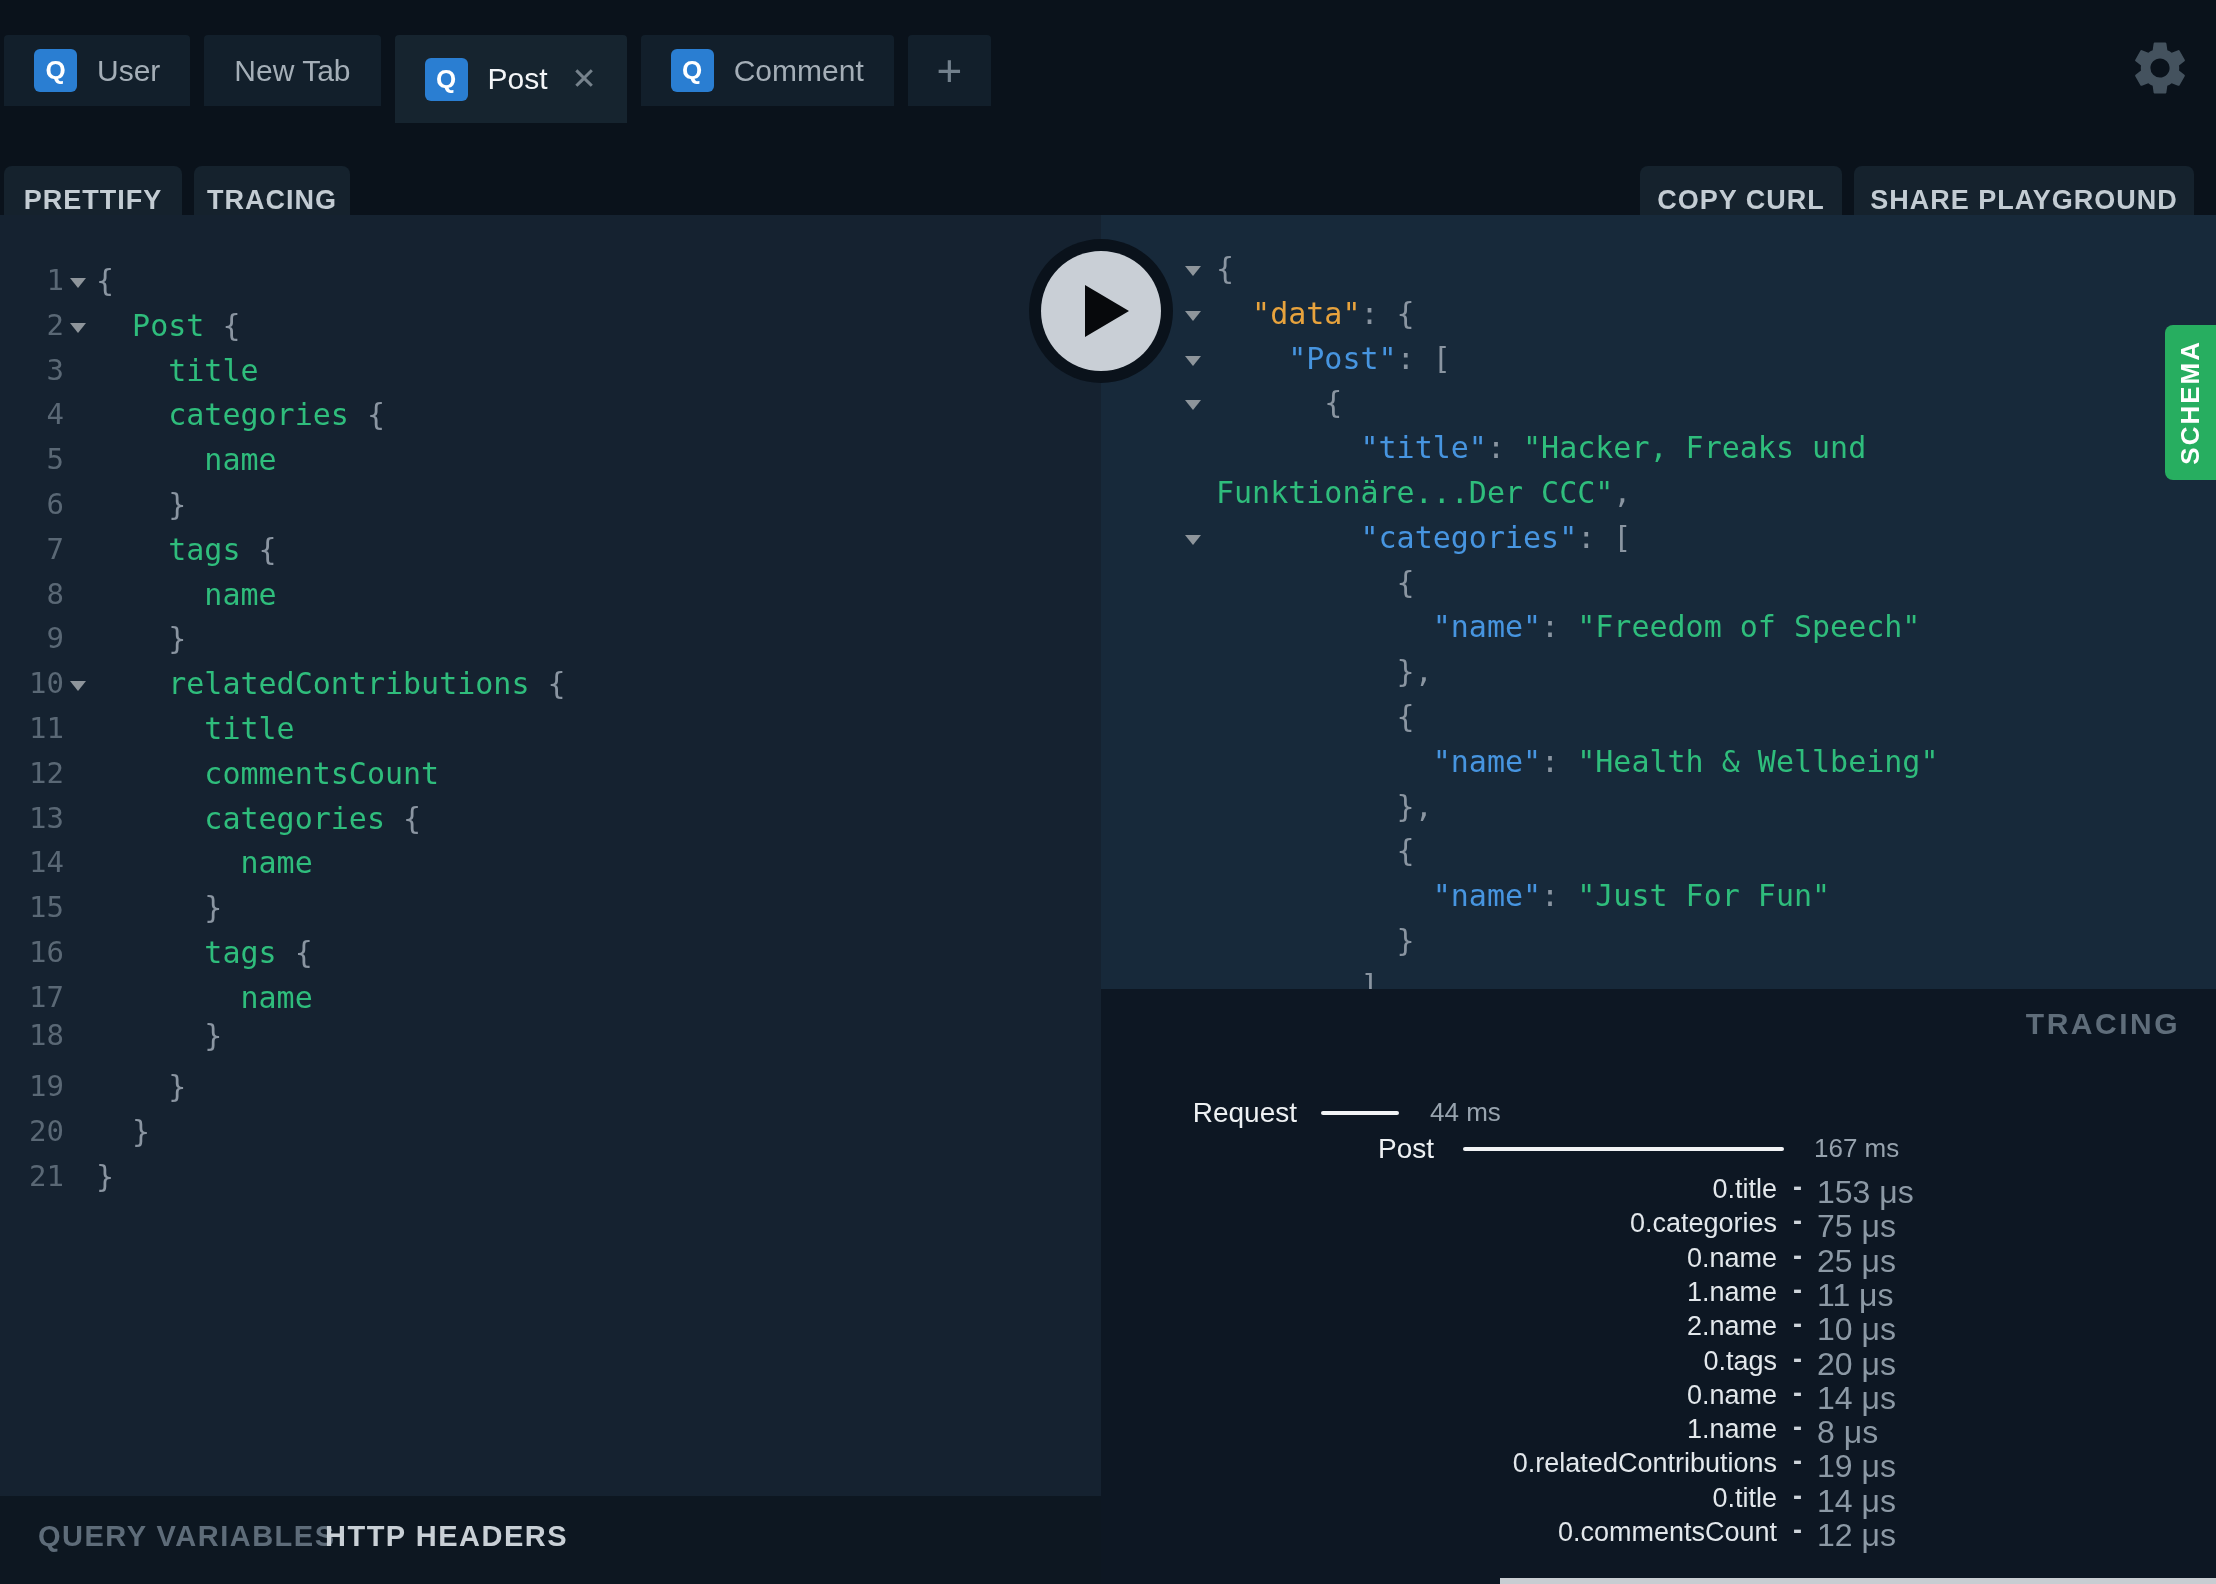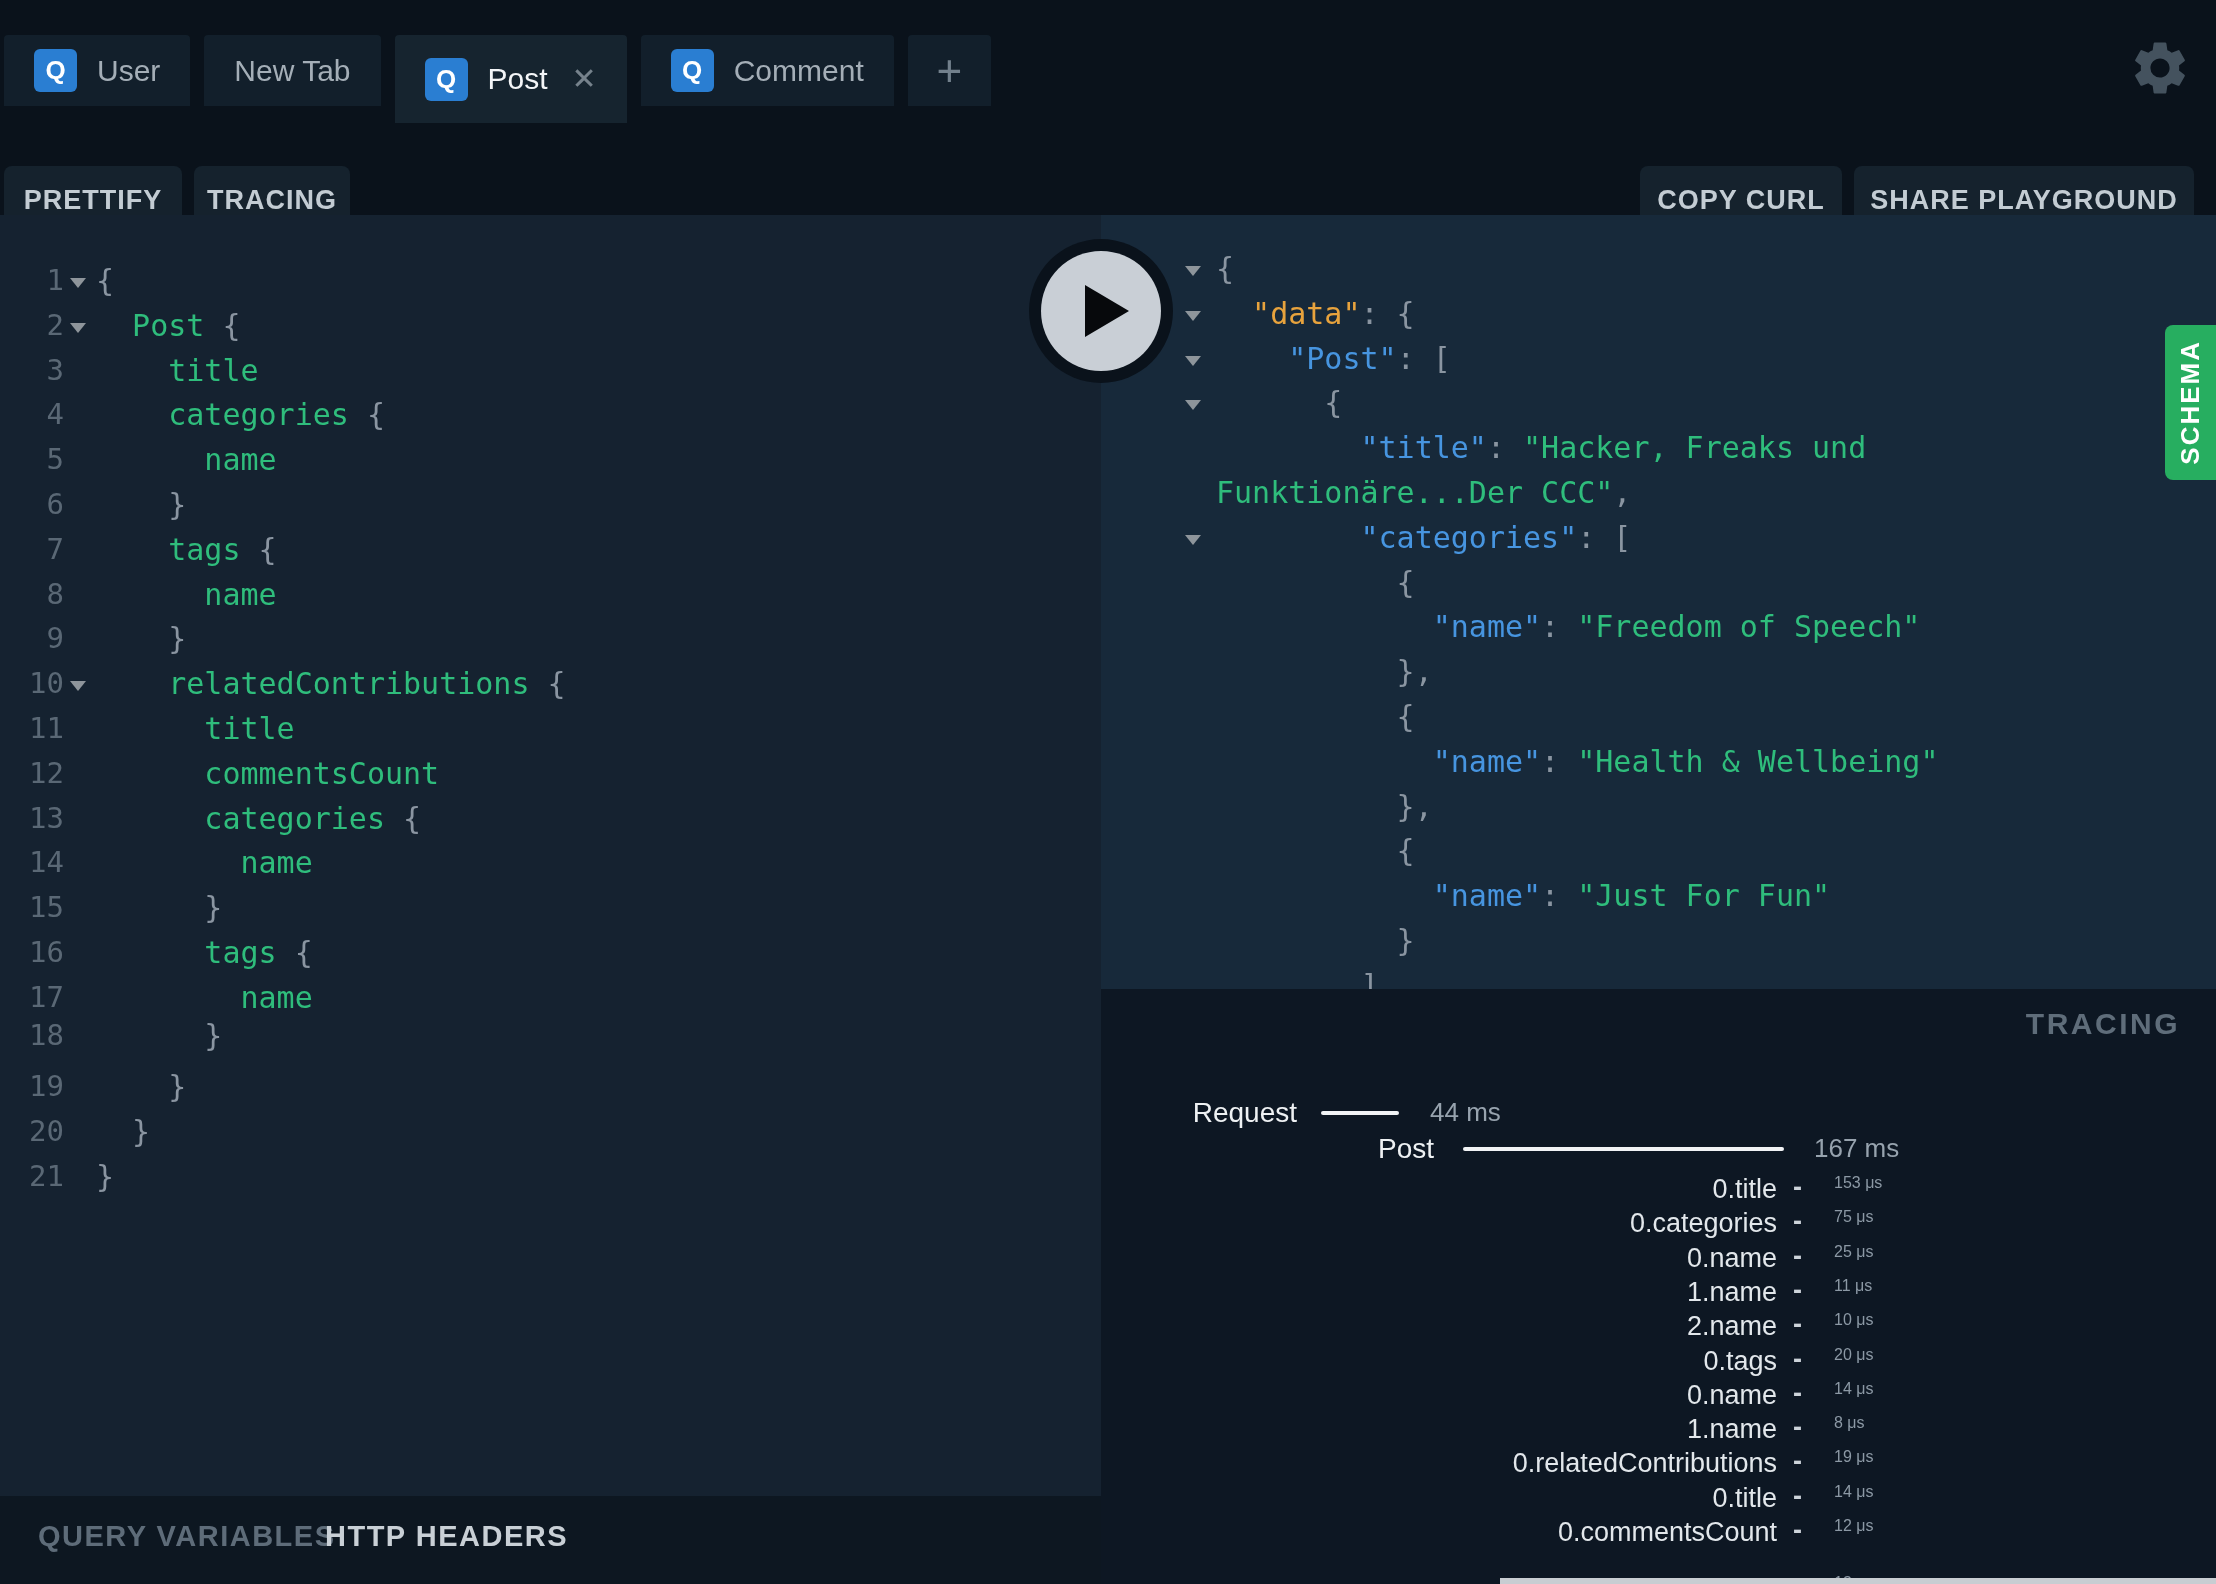--- a/index.html
+++ b/index.html
@@ -72,21 +72,21 @@
   
   .tracing-title{position:absolute;top:18px;right:36px;font-size:30px;font-weight:700;
         letter-spacing:2.5px;color:#5f6d7a;}
   .trow{position:absolute;left:0;right:0;height:34px;text-align:center;}
   .trow .lbl{position:absolute;color:#eef1f3;font-size:28px;white-space:nowrap;}
   .trow .bar{position:absolute;top:14px;height:4px;background:#f1f3f5;border-radius:2px;}
   .trow .val{position:absolute;color:#97a3ae;font-size:26px;white-space:nowrap;}
   .trowf{position:absolute;left:0;right:0;height:34px;}
   .trowf .flbl{position:absolute;right:439px;color:#e2e7eb;font-size:27px;white-space:nowrap;}
   .trowf .fdash{position:absolute;right:414px;top:-2px;color:#cdd4da;font-size:27px;font-weight:700;}
-  .trowf .fval{position:absolute;left:733px;color:#8c99a5;font-size:16px;white-space:nowrap;}
+  .trowf .fval{position:absolute;left:716px;color:#8c99a5;font-size:32px;white-space:nowrap;}
   .hscroll{position:absolute;left:399px;width:716px;bottom:0;height:6px;background:#c8cdd2;cursor:grab;}
 </style>
 </head>
 <body>
 
 <div class="app">
 
   <div class="tabs" id="tabs">
       <div class="tab">
         <span class="badge">Q</span>

